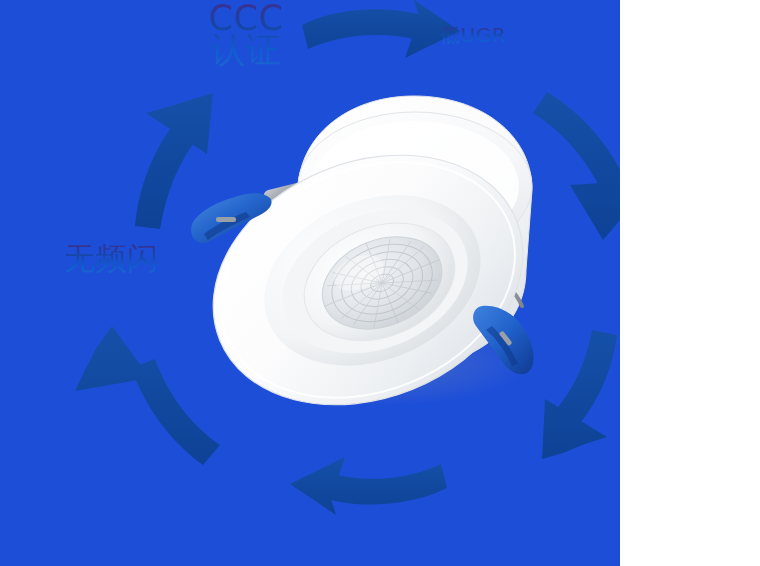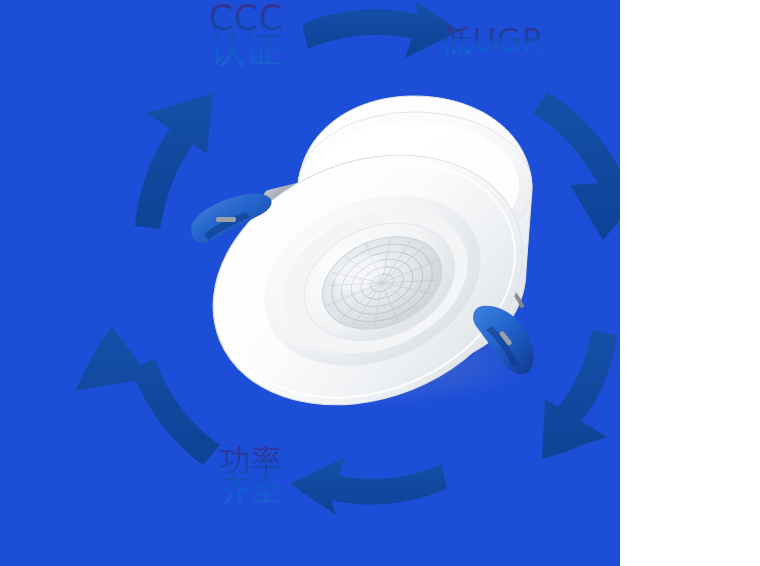--- a/index.html
+++ b/index.html
@@ -39,21 +39,21 @@
     background-clip: text;
     color: transparent;
     text-shadow: none;
   }
   
   @supports not (background-clip: text) {
     .feature-label { color: #144a9e; background: none; }
   }
 
   #label-ccc        { left: 186px; top: 2px;   width: 120px; font-size: 35px; }
-  #label-ugr        { left: 440px; top: 26px;  width: 130px; font-size: 32px; text-align: left;}
+  #label-ugr        { left: 440px; top: 26px;  width: 130px; font-size: 20px; text-align: left;}
   #label-power-size { left: 566px; top: 228px; width: 130px; font-size: 31px; text-align: left;}
   #label-patent     { left: 438px; top: 448px; width: 130px; font-size: 31px; text-align: left;}
   #label-power-full { left: 196px; top: 446px; width: 110px; font-size: 31px; }
   #label-noflicker  { left: 64px;  top: 244px; width: 130px; font-size: 31px; text-align: left;}
 
   #product {
     position: absolute;
     left: 186px;
     top: 74px;
     width: 400px;
@@ -266,17 +266,16 @@
     </svg>
   </div>
 
   <div class="feature-label" id="label-ccc">CCC
 认证</div>
 
   <div class="feature-label" id="label-ugr">低UGR</div>
 
 
 
-  <div class="feature-label" id="label-power-full">功率
-齐全</div>
-
+
+  <div class="feature-label" id="label-noflicker">无频闪</div>
 
 </div>
 
 </body></html>

